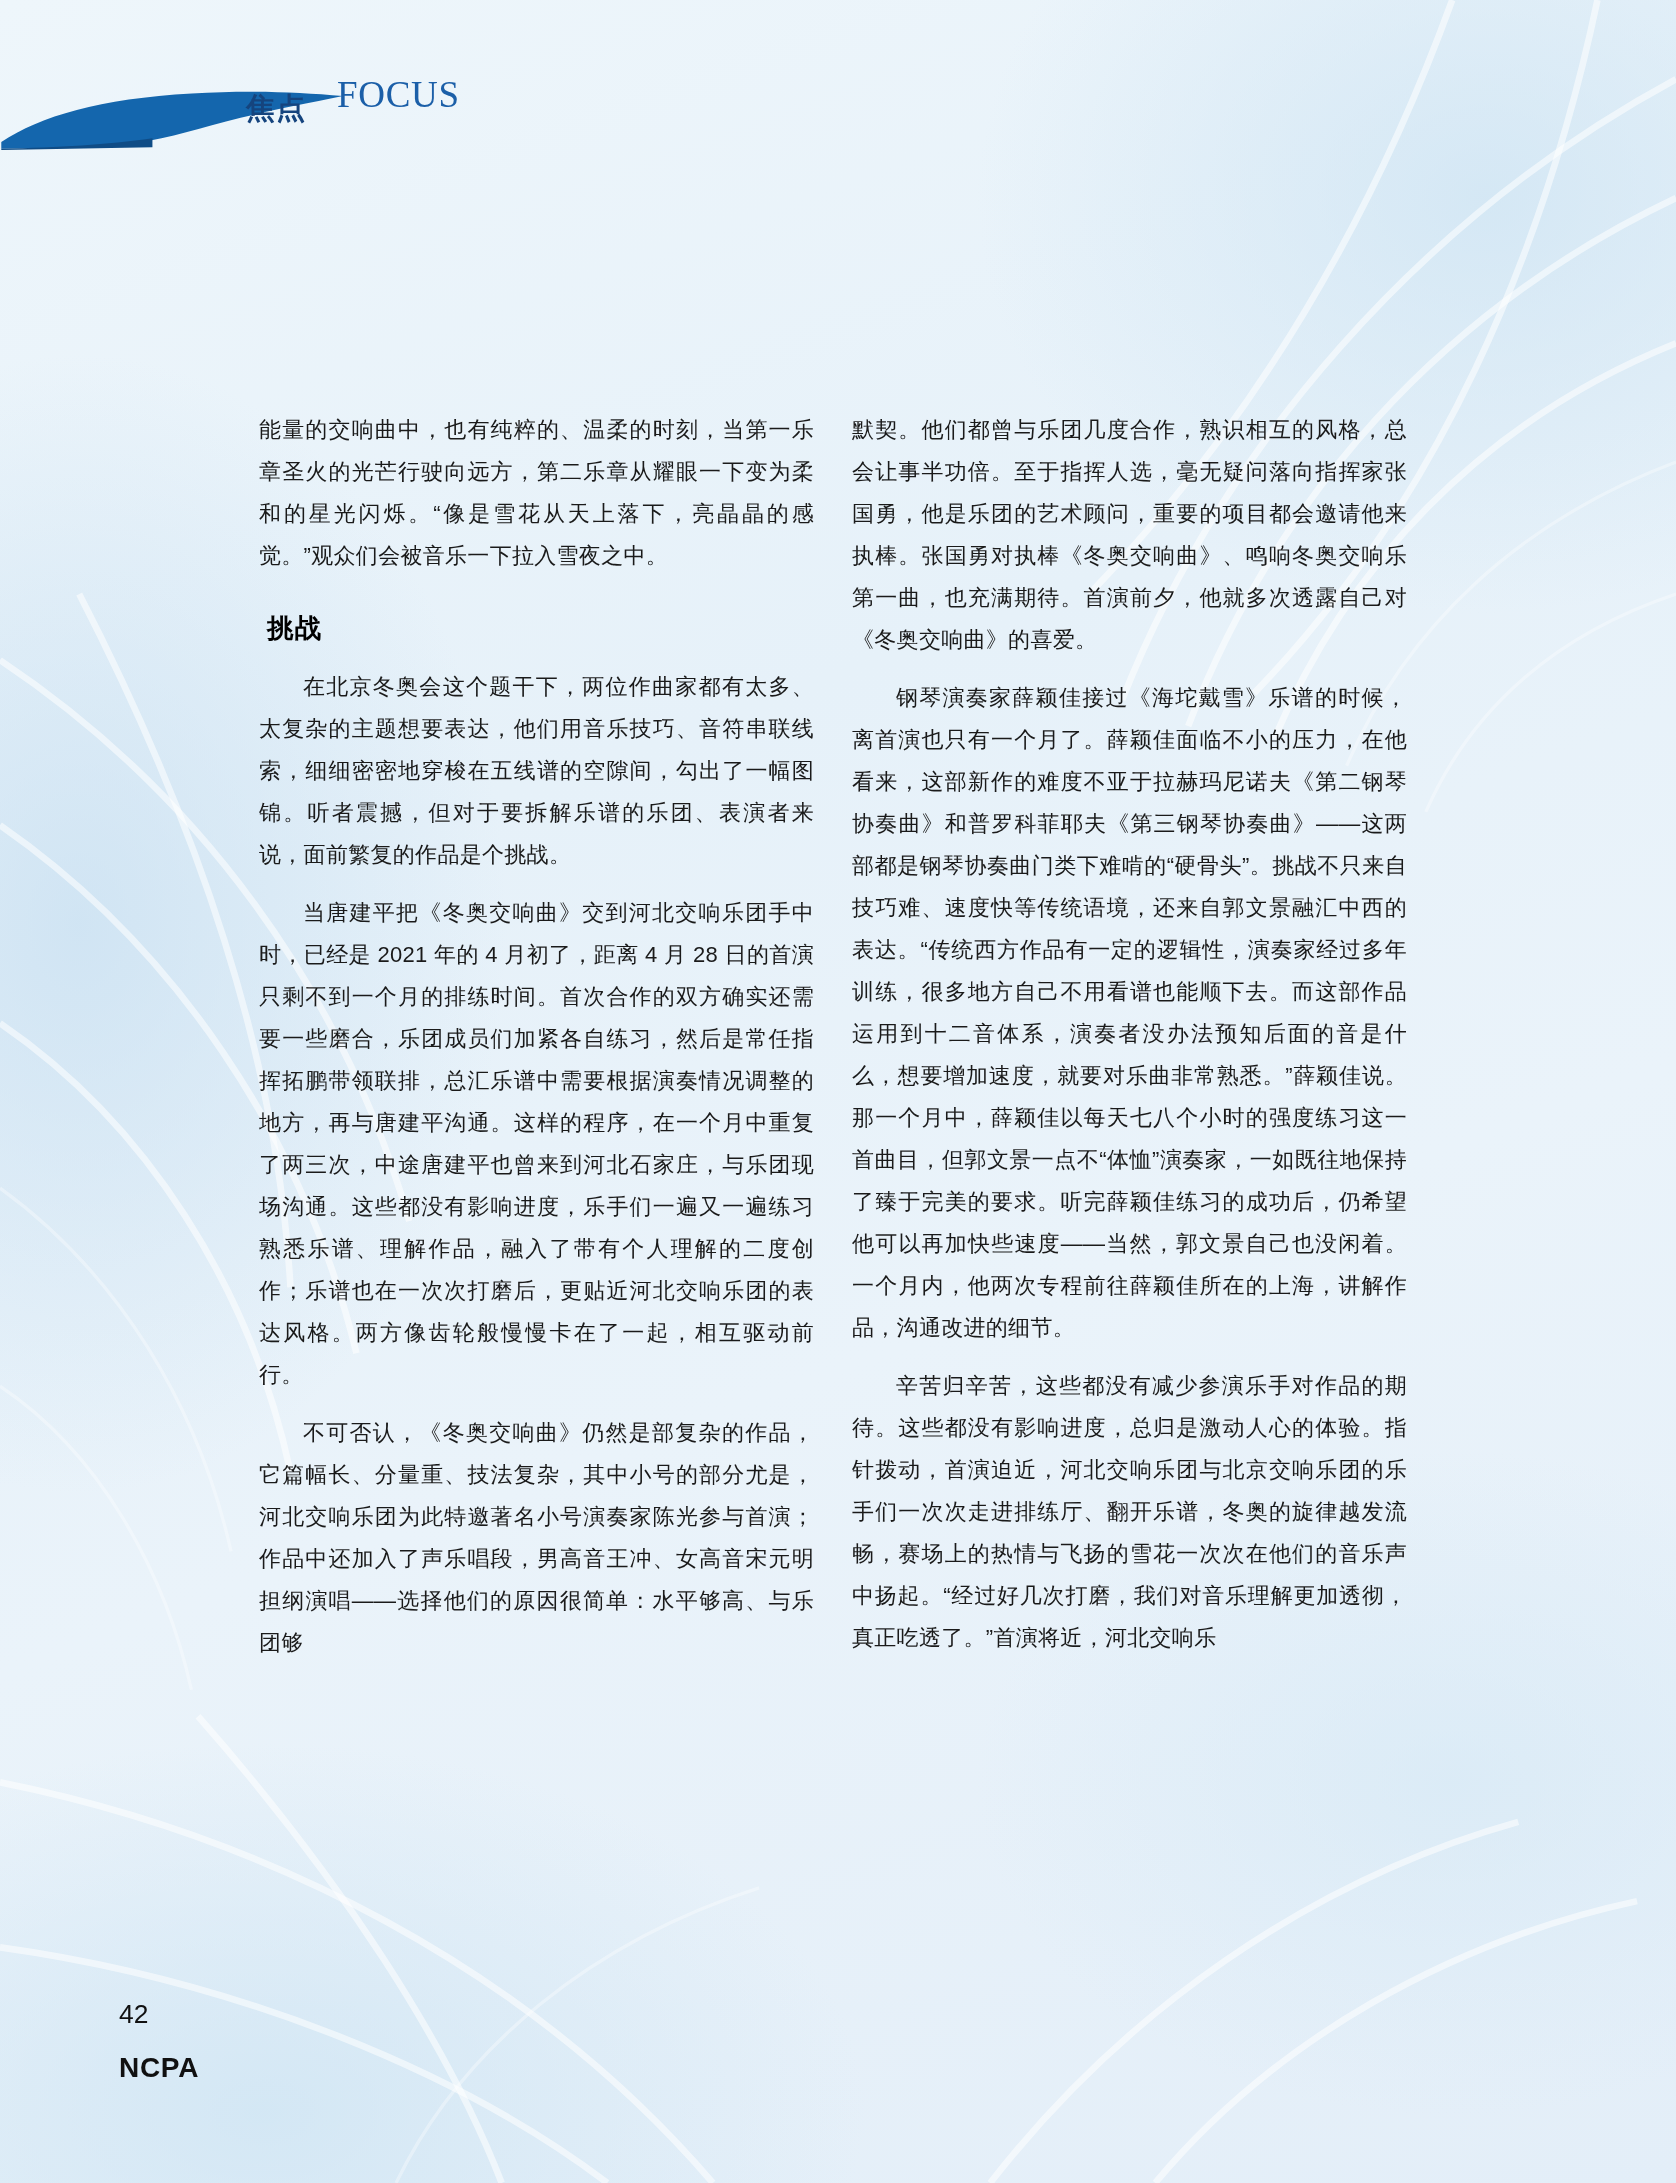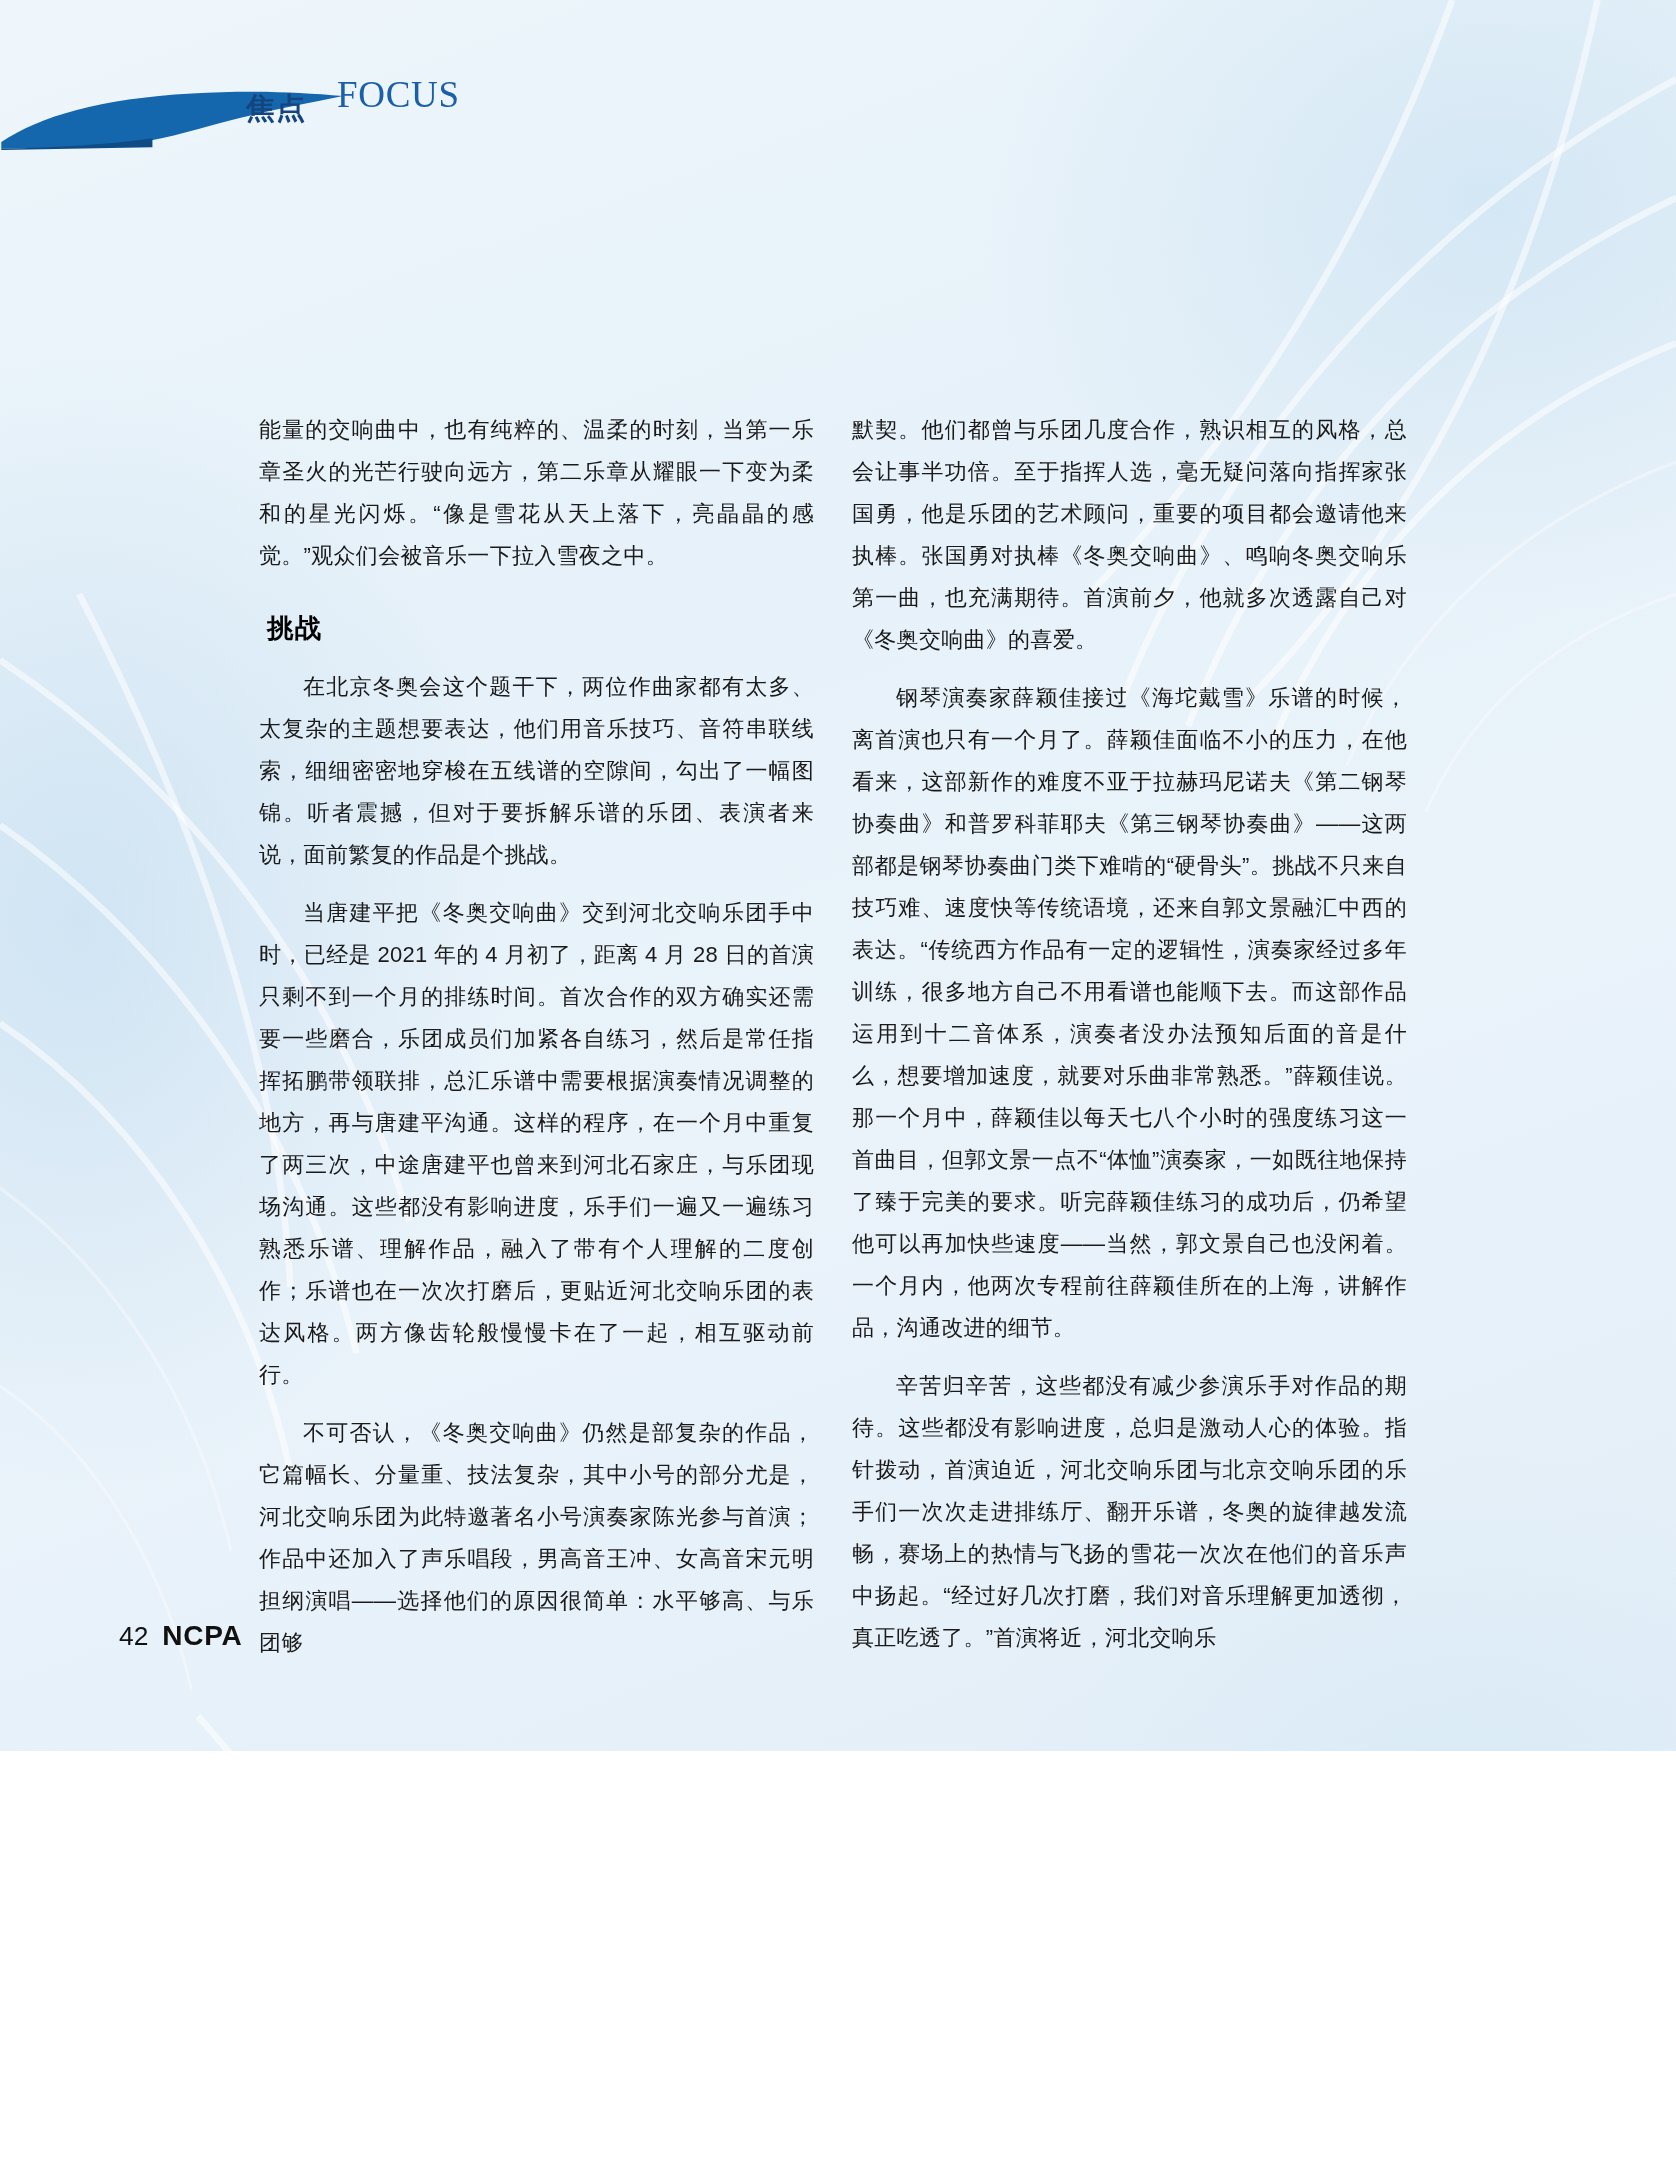--- a/index.html
+++ b/index.html
@@ -6,21 +6,21 @@
     margin: 0;
     padding: 0;
   }
   body {
     font-family: "Liberation Sans", sans-serif;
     background: #ffffff;
   }
   .page {
     position: relative;
     width: 1676px;
-    height: 1751px;
+    height: 2183px;
     overflow: hidden;
     background:
       radial-gradient(ellipse 726px 594px at 1485px 198px, rgba(206,228,243,0.75) 0%, rgba(206,228,243,0) 70%),
       radial-gradient(ellipse 594px 792px at 79px 924px, rgba(199,223,241,0.7) 0%, rgba(199,223,241,0) 72%),
       radial-gradient(ellipse 858px 528px at 264px 2113px, rgba(205,228,243,0.75) 0%, rgba(205,228,243,0) 70%),
       radial-gradient(ellipse 660px 462px at 1452px 1783px, rgba(212,232,245,0.6) 0%, rgba(212,232,245,0) 72%),
       linear-gradient(160deg, #eef6fb 0%, #e6f1f9 35%, #eaf3fa 60%, #e3eef8 100%);
   }
   
   .bg-leaves {
@@ -92,22 +92,23 @@
     margin: 34px 0 20px 8px;
     letter-spacing: 1.3px;
   }
 
   
   .footer {
     position: absolute;
     left: 119px;
     bottom: 99px;
     display: flex;
-    align-items: flex-end;
-    gap: 14px;
+    align-items: flex-start;
+    gap: 22px;
+    flex-direction: column;
   }
   .footer .pagenum {
     font-size: 26.4px;
     color: #111;
     font-family: "Liberation Sans", sans-serif;
   }
   .footer .brand {
     font-size: 28px;
     font-weight: bold;
     color: #111;

